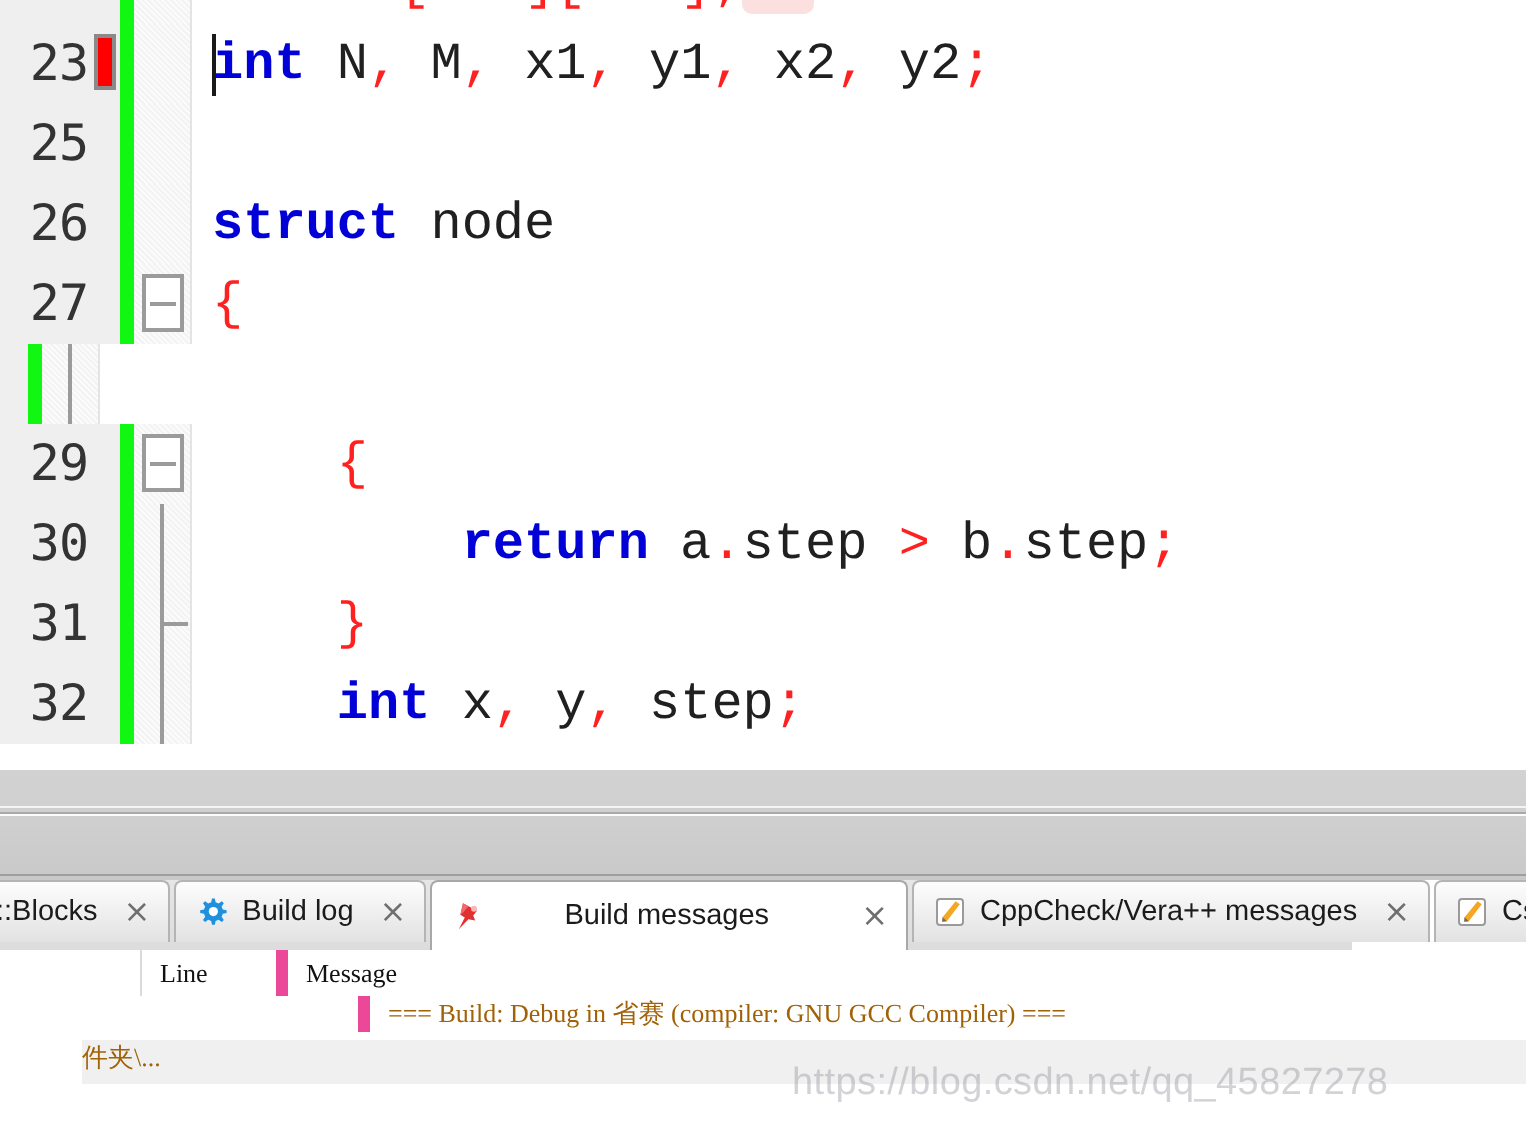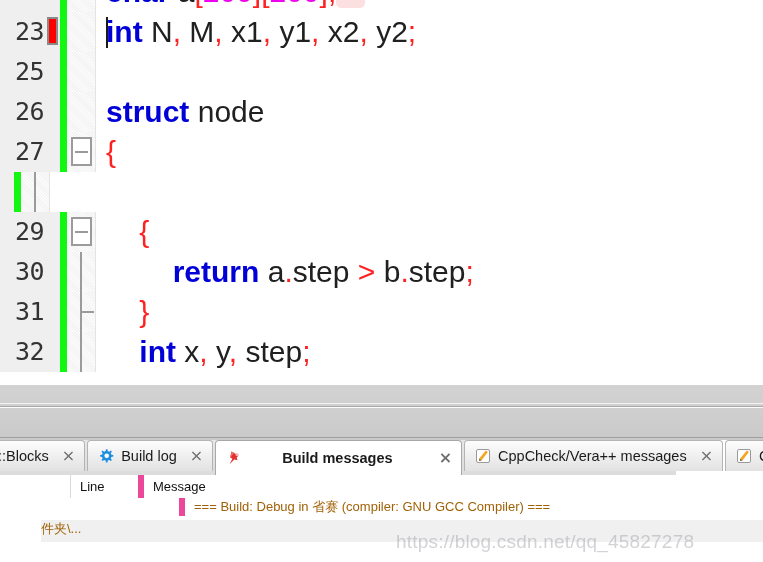--- a/index.html
+++ b/index.html
@@ -99,22 +99,22 @@
   .fold-tick {
     position: absolute;
     left: 13px; top: 19px;
     width: 14px; height: 2px;
     background: #9b9b9b;
   }
   .code-text {
     flex: 1 1 auto;
     height: 40px;
     line-height: 40px;
-    font-family: Liberation Sans, sans-serif;
-    font-size: 30px;
+    font-family: Liberation Mono, monospace;
+    font-size: 26px;
     white-space: pre;
     color: #1a1a1a;
     padding-left: 10px;
     position: relative;
     overflow: hidden;
   }
   .kw  { color: #0000d7; font-weight: bold; }
   .pn  { color: #ff2020; }
   .num { color: #f000f0; }
   .id  { color: #202020; }
@@ -175,42 +175,42 @@
     font-size: 14.5px;
     color: #1b1b1b;
     margin-right: 2px;
     position: relative;
     white-space: nowrap;
   }
   .tab.active {
     height: 35px;
     background: #ffffff;
     border-color: #a8a8a8;
-    font-weight: bold;
+    font-weight: normal;
     gap: 40px;
   }
   .tab .tlabel { line-height: 1; }
   .tab .tclose {
     color: #6f6f6f;
     font-size: 16px;
     font-family: "DejaVu Sans", sans-serif;
     line-height: 1;
     margin-left: 6px;
   }
   .tab.first { border-top-left-radius: 0; border-left: none; }
 
   .ico { width: 16px; height: 16px; flex: 0 0 16px; display:block; }
 
   
   #msgpanel {
     position: absolute;
     left: 0; top: 475px; width: 763px; height: 87px;
     background: #ffffff;
     overflow: hidden;
-    font-family: Liberation Sans, sans-serif;
+    font-family: Liberation Serif, serif;
   }
   .msg-head {
     display: flex;
     height: 23px;
     background: #ffffff;
     font-size: 13px;
     color: #111111;
     align-items: center;
   }
   .msg-head .cell { height: 23px; line-height: 23px; box-sizing: border-box; }

